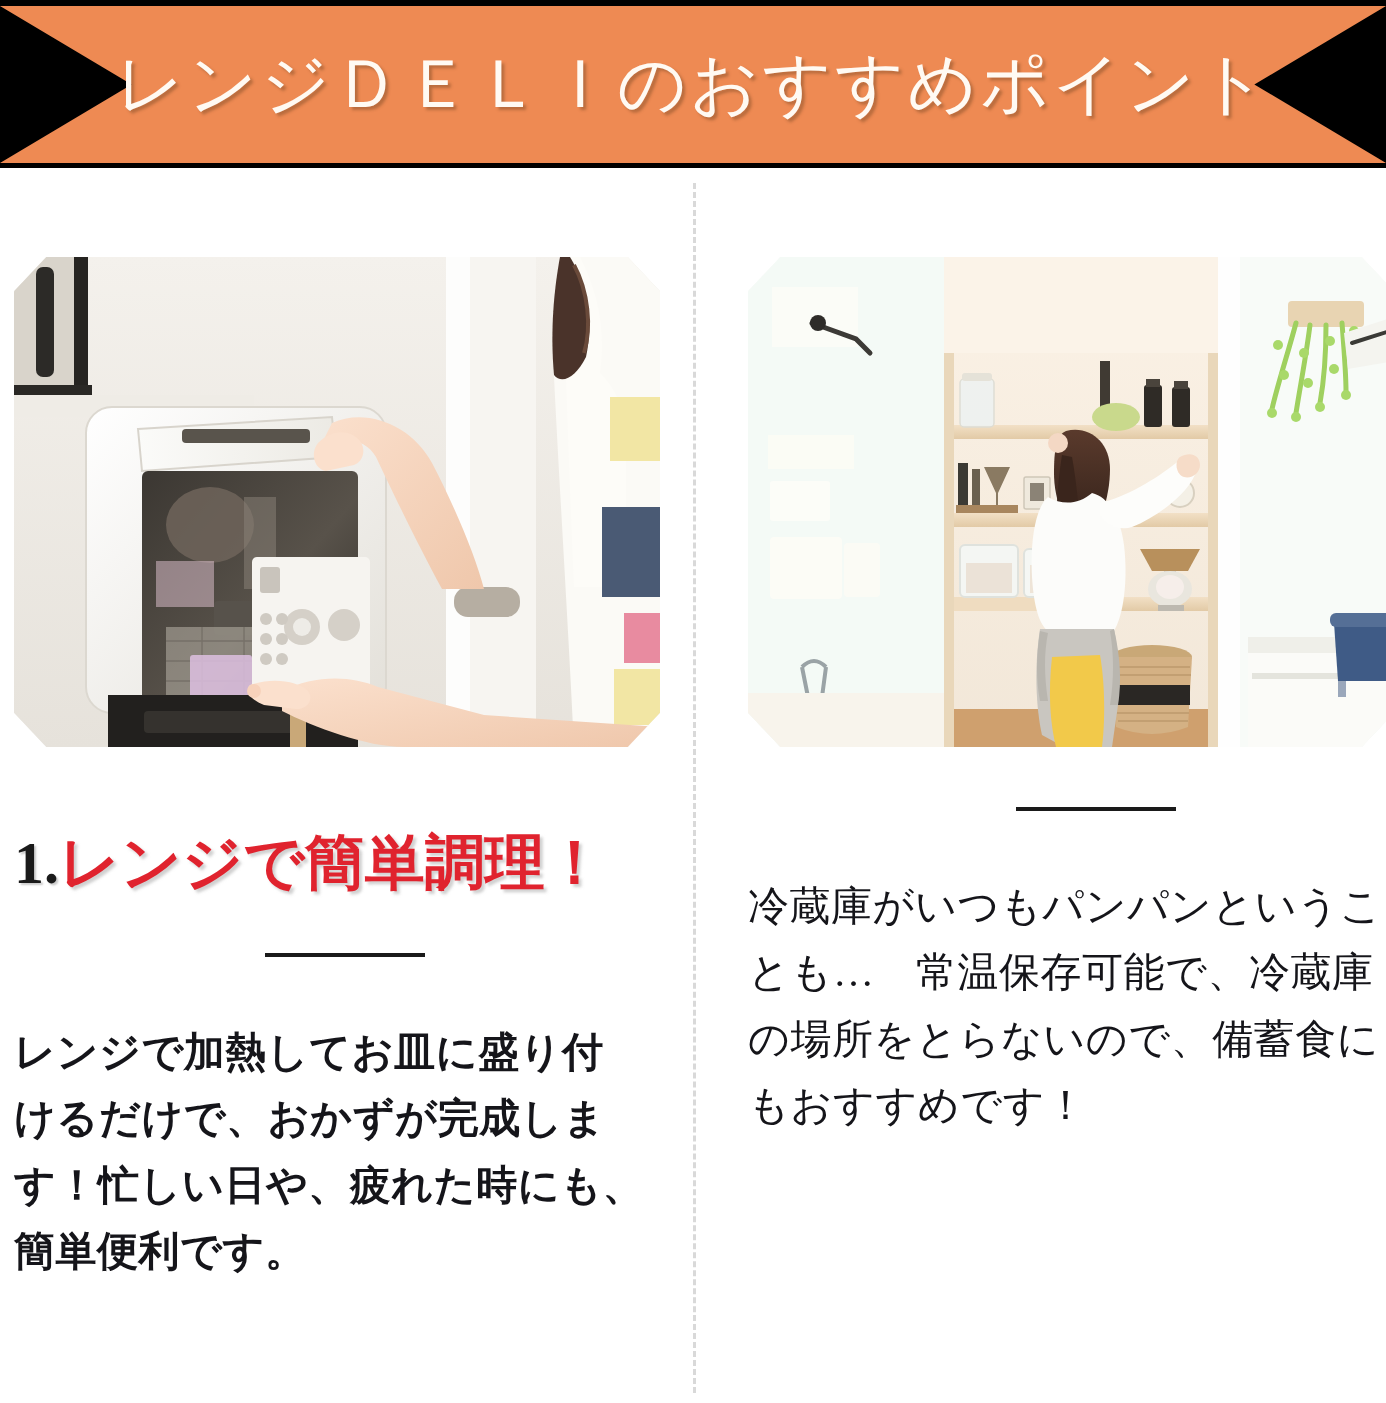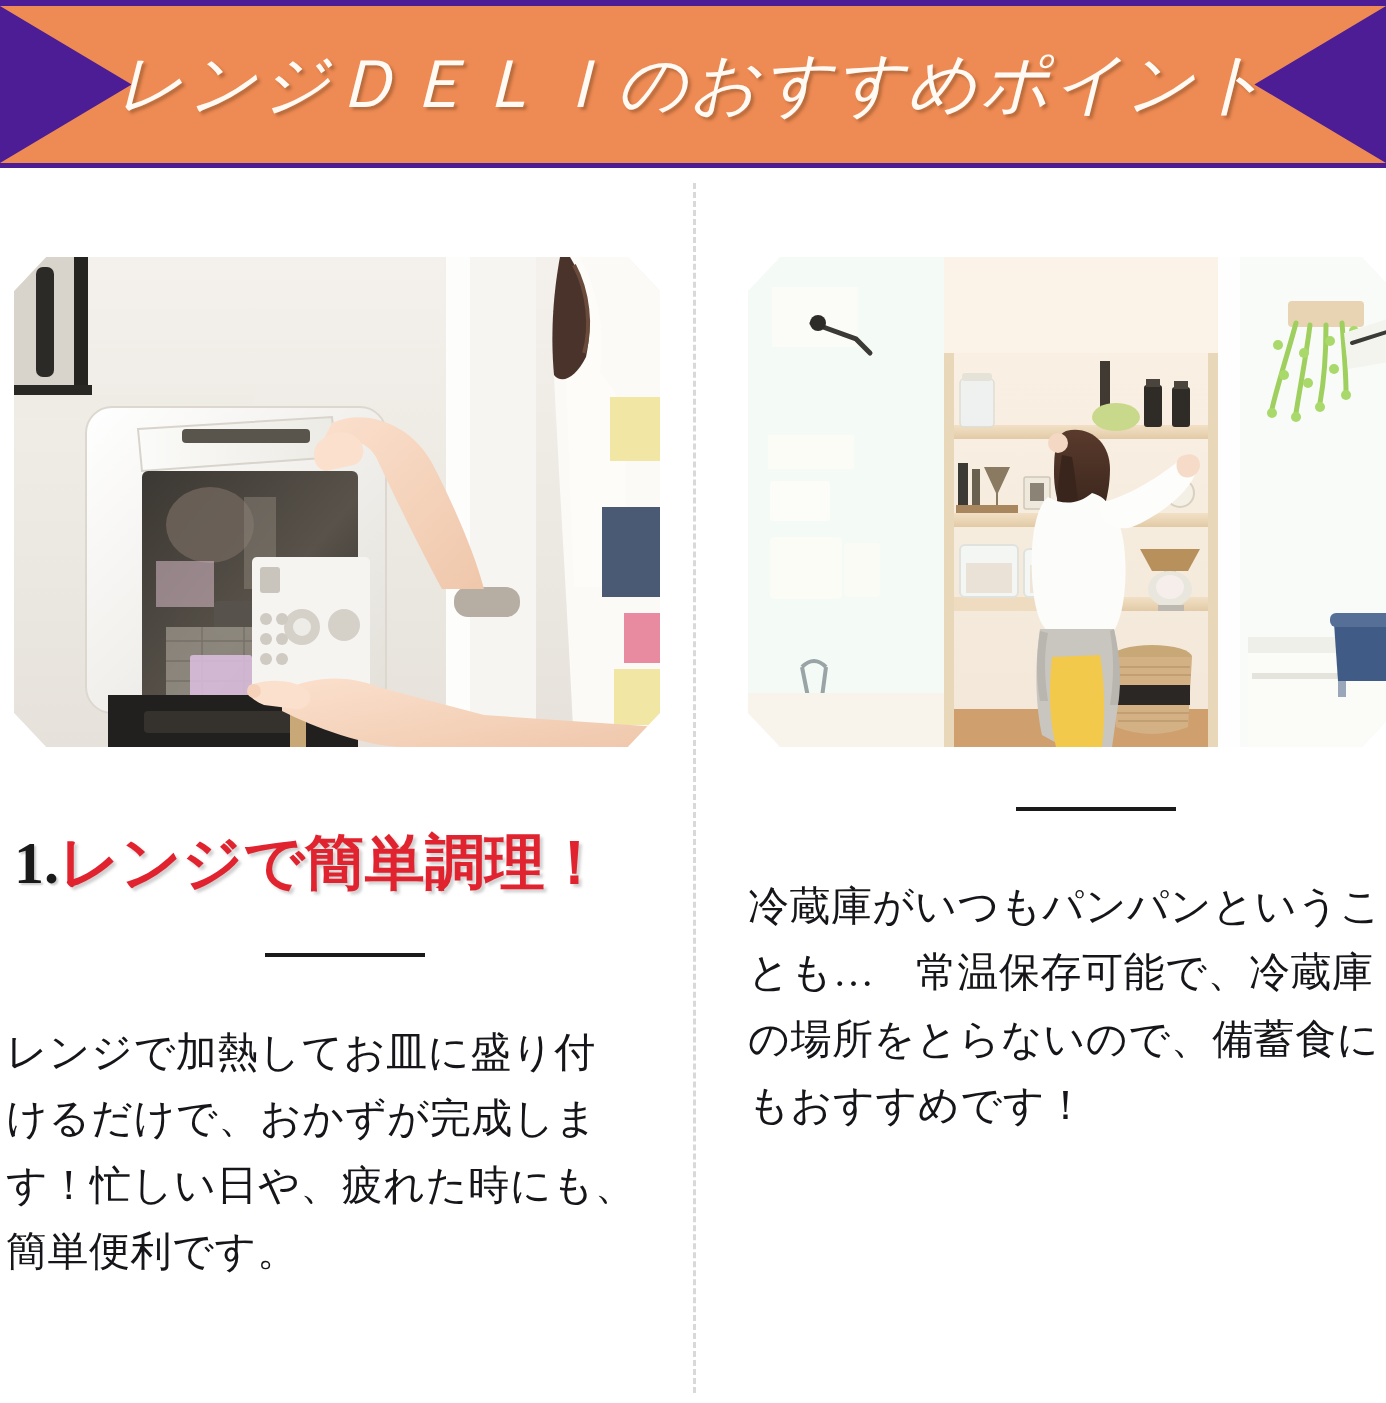--- a/index.html
+++ b/index.html
@@ -16,22 +16,21 @@
     color: #1a1a1a;
   }
 
   
   #banner {
     position: absolute;
     left: 0;
     top: 0;
     width: 1386px;
     height: 168px;
-    background: #4c1d95;
-    font-style: italic;
+    background: #000000;
   }
   #banner-shape {
     position: absolute;
     left: 0;
     top: 6px;
     width: 1386px;
     height: 157px;
     background: #ee8a53;
     -webkit-clip-path: polygon(0% 0%, 100% 0%, 100% 0%, 90.5% 50%, 100% 100%, 0% 100%, 9.5% 50%);
     clip-path: polygon(0% 0%, 100% 0%, 90.5% 50%, 100% 100%, 0% 100%, 9.5% 50%);
@@ -121,21 +120,21 @@
 
   
   .body-text {
     margin-top: 62px;
     font-size: 41px;
     line-height: 1.62;
     letter-spacing: 0.5px;
     color: #15151a;
     font-family: "Liberation Serif", "DejaVu Serif", serif;
   }
-  #body-left  { margin-left: 6px; width: 632px; }
+  #body-left  { margin-left: 14px; width: 632px; font-weight: bold; }
   #body-right { margin-left: 22px; width: 640px; }
 </style>
 </head>
 <body>
 
 <div id="banner">
   <div id="banner-shape"></div>
   <div id="banner-title">レンジＤＥＬＩのおすすめポイント</div>
 </div>
 

